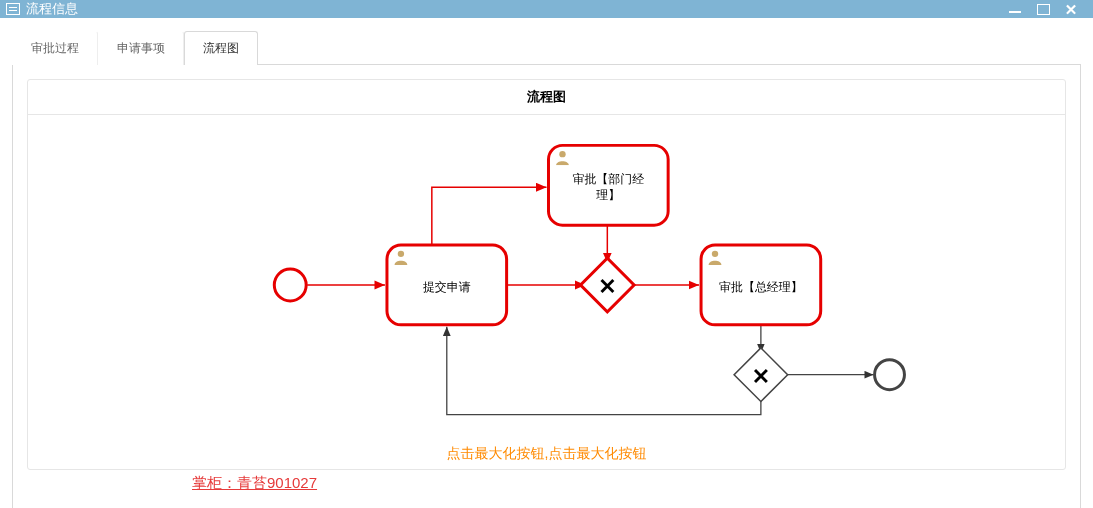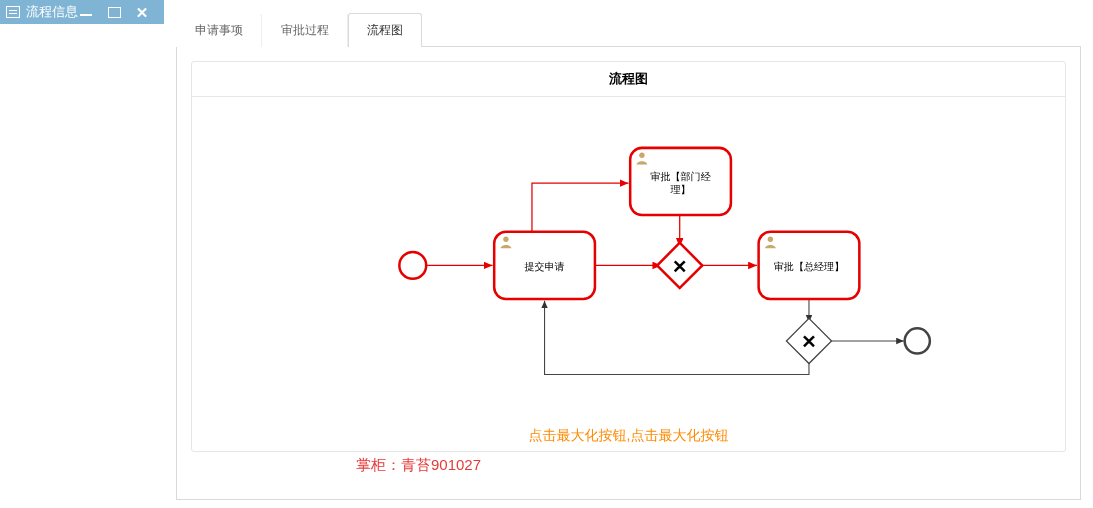--- a/index.html
+++ b/index.html
@@ -1,17 +1,17 @@
 <!DOCTYPE html>
 <html><head>
   <meta charset="utf-8">
   <style>
     * { box-sizing: border-box; margin: 0; padding: 0; }
     body { font-family: "Microsoft YaHei", Arial, sans-serif; background: #fff; width: 1093px; height: 508px; overflow: hidden; font-size: 12px; }
-    .window { width: 100%; height: 100%; display: flex; flex-direction: row; }
+    .window { width: 100%; height: 100%; display: flex; flex-direction: column; }
     .titlebar { background: #7fb4d4; color: #fff; height: 24px; display: flex; align-items: center; padding: 0 6px; }
     .titlebar .ticon { width: 14px; height: 12px; border: 1px solid #fff; margin-right: 6px; position: relative; }
     .titlebar .ticon::before { content:""; position:absolute; left:2px; right:2px; top:3px; height:1px; background:#fff; }
     .titlebar .ticon::after { content:""; position:absolute; left:2px; right:2px; top:6px; height:1px; background:#fff; }
     .titlebar .title { flex: 1; font-size: 13px; }
     .winbtns { display: flex; gap: 12px; align-items: center; padding-right: 8px; }
     .winbtn { color: #fff; cursor: pointer; font-size: 15px; line-height: 1; display:inline-flex; align-items:center; justify-content:center; width:16px; height:16px; }
     .winbtn.min::before { content:""; display:block; width:12px; height:2px; background:#fff; margin-top:6px; }
     .winbtn.max::before { content:""; display:block; width:11px; height:9px; border:1px solid #fff; }
     .winbtn.close { position: relative; font-weight:bold; }
@@ -20,42 +20,42 @@
     .tab { padding: 8px 18px; color: #666; border: 1px solid transparent; border-bottom: none; cursor: pointer; background:#fff; position:relative; top:1px; border-radius:3px 3px 0 0; }
     .tab + .tab { margin-left: 0px; }
     .tab.inactive { border-right: 1px solid #eee; }
     .tab.active { color: #333; border-color: #d9d9d9; background: #fff; }
     .pane { border: 1px solid #d9d9d9; border-top:none; margin-top: 0; padding: 14px 14px 24px 14px; background:#fff;}
     .panel { border: 1px solid #e6e6e6; border-radius: 3px; }
     .panel-header { text-align: center; font-weight: bold; font-size: 13px; padding: 8px 0; border-bottom: 1px solid #e6e6e6; }
     .diagram-wrap { position: relative; height: 320px; }
     svg { display:block; }
     .hint { color: #ff8a00; text-align: center; padding: 10px 0 6px 0; font-size: 14px; }
-    .watermark { color: #e63a3a; font-size: 15px; padding-left: 165px; margin-top:4px; }
+    .watermark { color: #e63a3a; font-size: 15px; padding-left: 165px; margin-top:4px;text-decoration:underline; }
     .node-text { font-size: 12px; fill:#000; font-family: SimSun, "Microsoft YaHei", sans-serif; }
     .person { fill:#c9a96b; }
   </style>
 </head>
 <body>
 
 <div class="window">
   <div class="titlebar">
     <span class="ticon"></span>
     <span class="title">流程信息</span>
     <div class="winbtns">
       <span class="winbtn min"></span>
       <span class="winbtn max"></span>
       <span class="winbtn close">✕</span>
     </div>
   </div>
 
   <div class="content">
     <div class="tabs">
+      <div class="tab inactive"><span>审批过程</span></div>
       <div class="tab inactive"><span>申请事项</span></div>
-      <div class="tab inactive"><span>审批过程</span></div>
       <div class="tab active"><span>流程图</span></div>
     </div>
 
     <div class="pane">
       <div class="panel">
         <div class="panel-header">流程图</div>
         <div class="diagram-wrap">
           <svg width="100%" height="320" viewBox="0 0 1040 320">
             <defs>
               <marker id="arrR" markerWidth="8" markerHeight="8" refX="7" refY="3" orient="auto">

